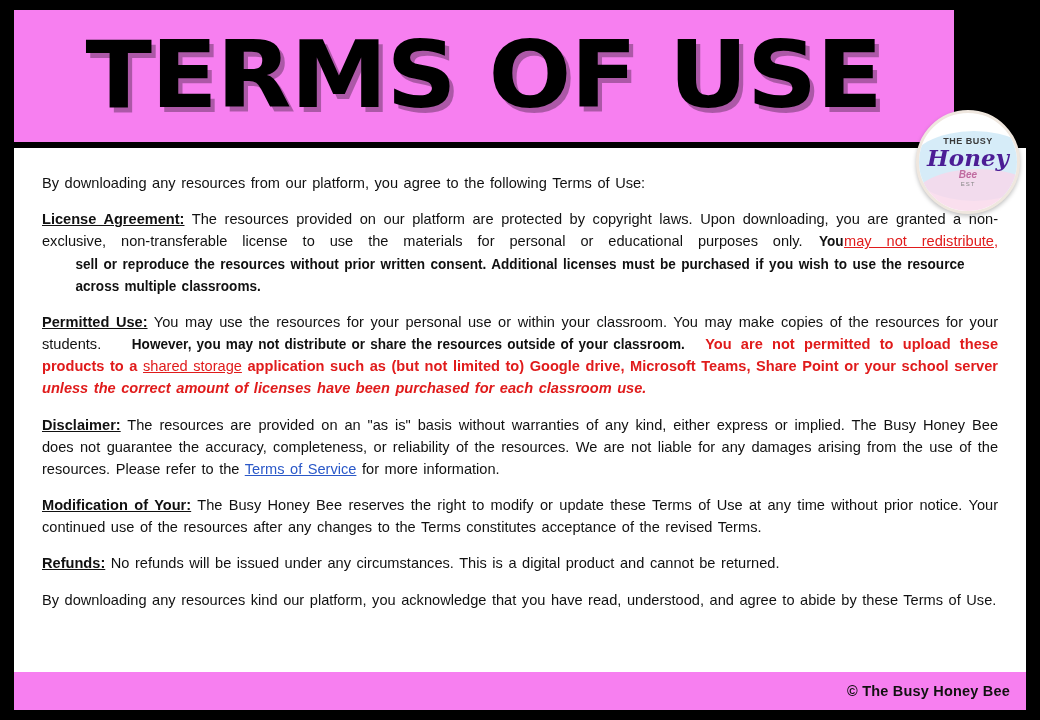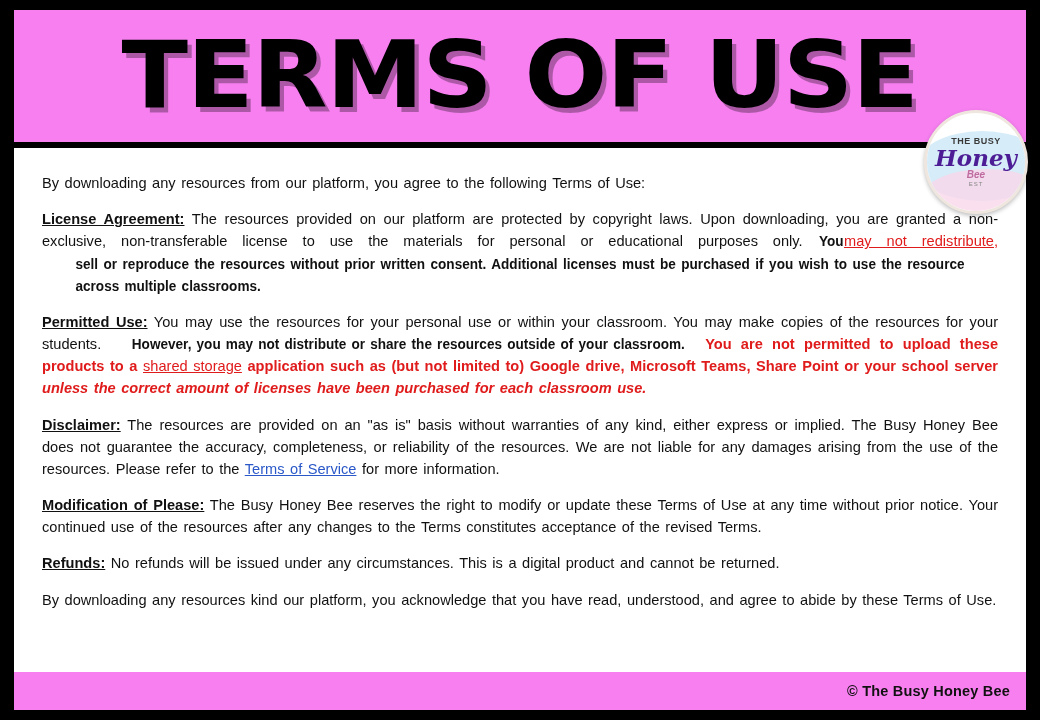--- a/index.html
+++ b/index.html
@@ -12,41 +12,41 @@
   .page {
     position: relative;
     width: 1040px; height: 720px;
     background: #000;
     overflow: hidden;
   }
   
   .header {
     position: absolute;
     left: 14px; top: 10px;
-    width: 1012px; height: 132px;
+    width: 940px; height: 132px;
     background: #f77ff0;
     display: flex;
     align-items: center;
     justify-content: center;
   }
   .header-title {
     font-family: "DejaVu Sans", sans-serif;
     font-weight: bold;
     font-size: 92px;
     letter-spacing: -1px;
     color: #000;
     line-height: 1;
     text-shadow: 4px 5px 0 rgba(0,0,0,0.30);
     white-space: nowrap;
     transform: scaleX(1.06);
   }
   
   .logo {
     position: absolute;
-    right: 12px; top: 110px;
+    right: 20px; top: 110px;
     width: 104px; height: 104px;
     border-radius: 50%;
     background: #ffffff;
     border: 3px solid #efe7df;
     box-shadow: 0 2px 4px rgba(0,0,0,0.25);
     display: flex;
     flex-direction: column;
     align-items: center;
     justify-content: center;
     overflow: hidden;
@@ -151,21 +151,21 @@
 
     <p class="para"><span class="lbl">License Agreement:</span><span> The resources provided on our platform are protected by copyright laws. Upon downloading, you are granted a non-exclusive, non-transferable license to use the materials for personal or educational purposes only. </span><span class="bold-cond">You </span><span class="red-u">may not redistribute,</span><span class="bold-cond"> sell or reproduce the resources without prior written consent. Additional licenses must be purchased if you wish to use the resource across multiple classrooms.</span></p>
     <div class="spacer"></div>
 
     <p class="para"><span class="lbl">Permitted Use:</span><span> You may use the resources for your personal use or within your classroom.  You may make copies of the resources for your students.  </span><span class="bold-cond">However, you may not distribute or share the resources outside of your classroom. </span><span class="red">You are not permitted to upload these products to a </span><span class="red-u">shared storage</span><span class="red"> application such as (but not limited to) Google drive, Microsoft Teams, Share Point or your school server </span><span class="red-i">unless the correct amount of licenses have been purchased for each classroom use.</span></p>
     <div class="spacer"></div>
 
     <p class="para"><span class="lbl">Disclaimer:</span><span> The resources are provided on an "as is" basis without warranties of any kind, either express or implied. The Busy Honey Bee does not guarantee the accuracy, completeness, or reliability of the resources. We are not liable for any damages arising from the use of the resources.  Please refer to the </span><a class="link" href="#">Terms of Service</a><span> for more information.</span></p>
     <div class="spacer"></div>
 
-    <p class="para"><span class="lbl">Modification of Please:</span><span> The Busy Honey Bee reserves the right to modify or update these Terms of Use at any time without prior notice. Your continued use of the resources after any changes to the Terms constitutes acceptance of the revised Terms.</span></p>
+    <p class="para"><span class="lbl">Modification of Your:</span><span> The Busy Honey Bee reserves the right to modify or update these Terms of Use at any time without prior notice. Your continued use of the resources after any changes to the Terms constitutes acceptance of the revised Terms.</span></p>
     <div class="spacer"></div>
 
     <p class="para"><span class="lbl">Refunds:</span><span> No refunds will be issued under any circumstances.  This is a digital product and cannot be returned.</span></p>
     <div class="spacer"></div>
 
     <p class="para">By downloading any resources kind our platform, you acknowledge that you have read, understood, and agree to abide by these Terms of Use.</p>
   </div>
 
   <div class="footer">
     <div class="footer-text">© The Busy Honey Bee</div>

